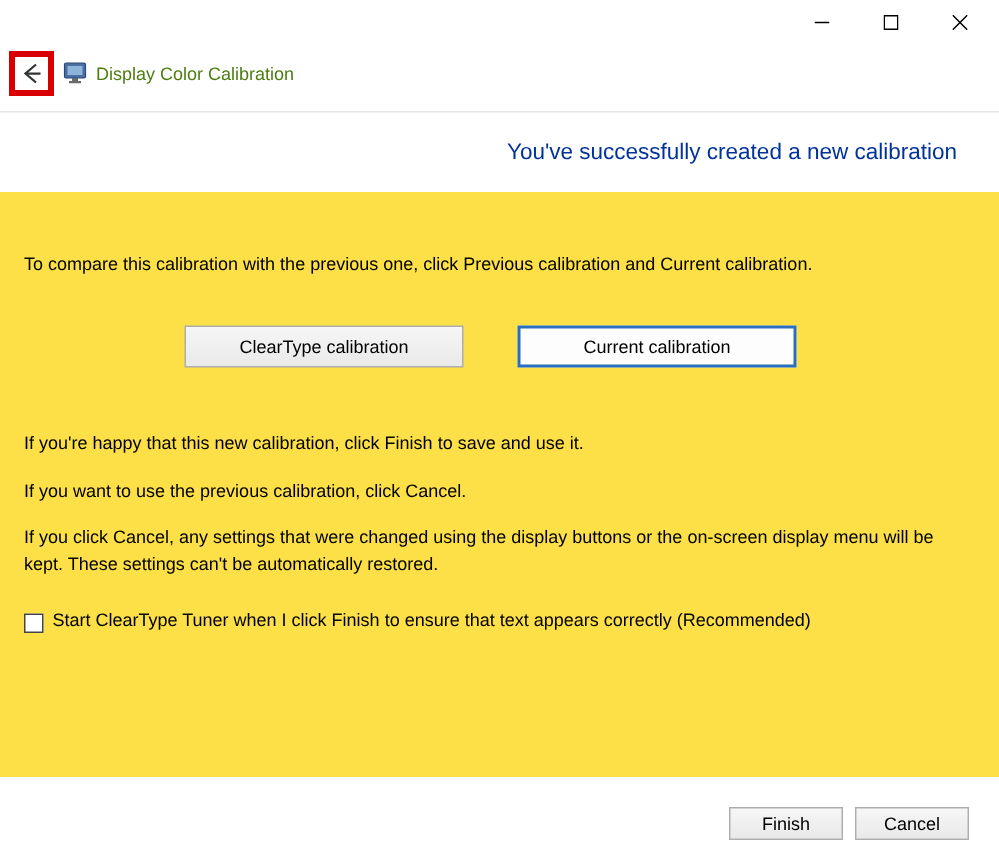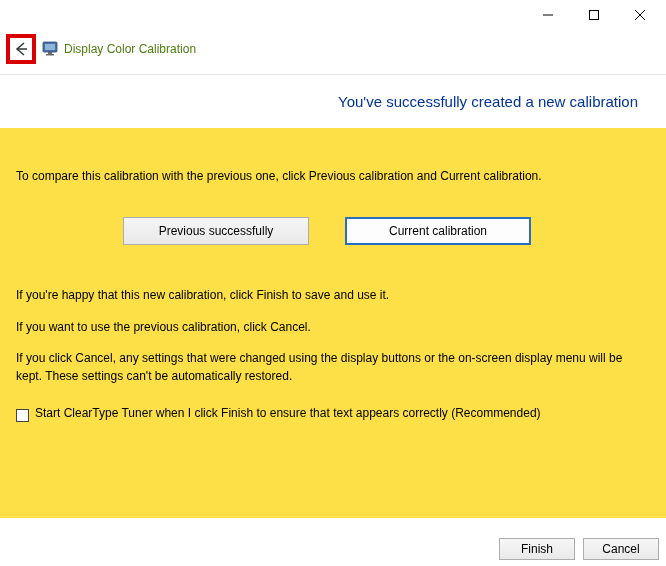--- a/index.html
+++ b/index.html
@@ -111,21 +111,21 @@
       width: 13px;
       height: 13px;
       background: #fff;
       border: 1px solid #444;
       flex-shrink: 0;
       margin-top: 1px;
     }
     .footer {
       position: absolute;
       bottom: 6px;
-      right: 7px;
+      right: 20px;
       display: flex;
       gap: 8px;
     }
     .footer-btn {
       width: 76px;
       height: 22px;
       font-family: inherit;
       font-size: 12px;
       background: linear-gradient(#f6f6f6,#e9e9e9);
       border: 1px solid #adadad;
@@ -176,21 +176,21 @@
   </div>
 
   <div class="content-wrap">
     <div class="page-title">You've successfully created a new calibration</div>
   </div>
 
   <div class="gray-panel">
     <div class="para">To compare this calibration with the previous one, click Previous calibration and Current calibration.</div>
 
     <div class="btn-row">
-      <button class="calib-btn">Previous successfully</button>
+      <button class="calib-btn">ClearType calibration</button>
       <button class="calib-btn current">Current calibration</button>
     </div>
 
     <div class="para">If you're happy that this new calibration, click Finish to save and use it.</div>
     <div class="para">If you want to use the previous calibration, click Cancel.</div>
     <div class="para">If you click Cancel, any settings that were changed using the display buttons or the on-screen display menu will be kept. These settings can't be automatically restored.</div>
 
     <div class="checkbox-row">
       <div class="checkbox"></div>
       <div>Start ClearType Tuner when I click Finish to ensure that text appears correctly (Recommended)</div>

